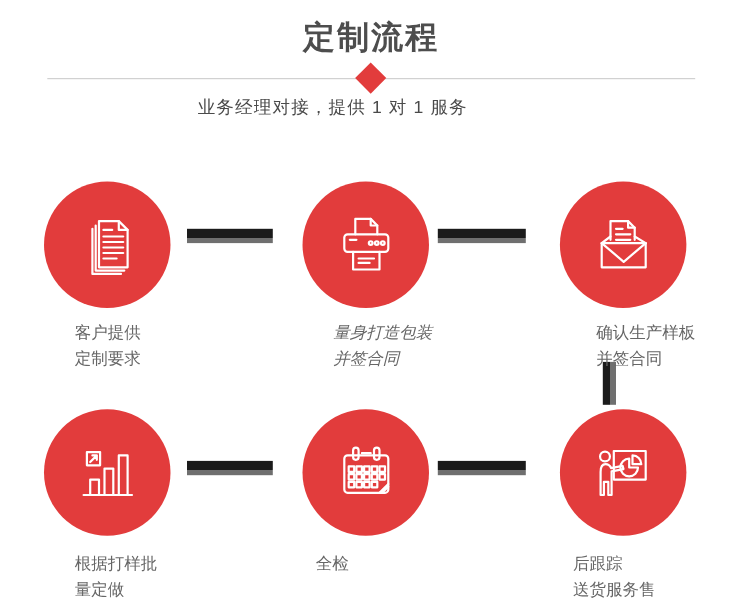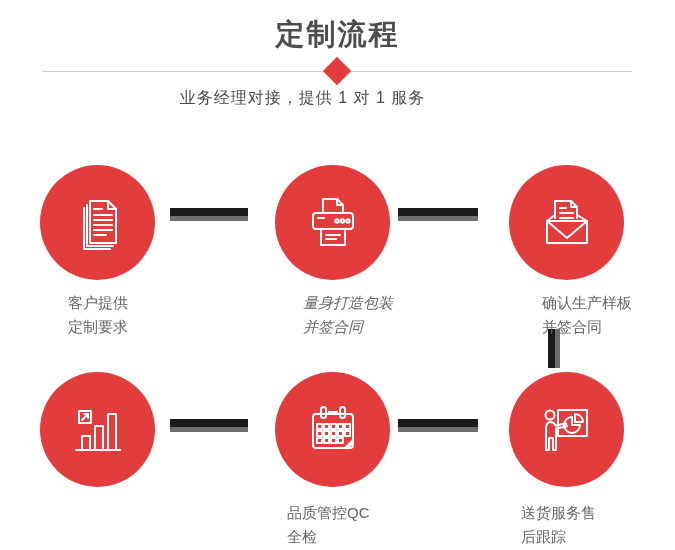--- a/index.html
+++ b/index.html
@@ -132,20 +132,24 @@
       <svg width="64" height="64" viewBox="0 0 64 64" fill="none" stroke="#fff" stroke-width="2" stroke-linecap="round" stroke-linejoin="round">
         <line x1="10" y1="52" x2="54" y2="52"></line>
         <rect x="16" y="38" width="8" height="14"></rect>
         <rect x="29" y="28" width="8" height="24"></rect>
         <rect x="42" y="16" width="8" height="36"></rect>
         <rect x="13" y="13" width="12" height="12"></rect>
         <path d="M16 22 L22 16 M18 16 H22 V20"></path>
       </svg>
     </div>
   </div>
+  <div class="caption cap-r2c1">
+    <div>根据打样批</div>
+    <div>量定做</div>
+  </div>
 
   <div class="step pos-r2c2">
     <div class="circle">
       <svg width="64" height="64" viewBox="0 0 64 64" fill="none" stroke="#fff" stroke-width="2" stroke-linecap="round" stroke-linejoin="round">
         <rect x="12" y="16" width="40" height="34" rx="3"></rect>
         <rect x="20" y="9" width="5" height="11" rx="2.5"></rect>
         <rect x="39" y="9" width="5" height="11" rx="2.5"></rect>
         <line x1="28" y1="14" x2="36" y2="14"></line>
         <rect x="16" y="26" width="5" height="5"></rect>
           <rect x="23" y="26" width="5" height="5"></rect>
@@ -159,33 +163,32 @@
           <rect x="44" y="33" width="5" height="5"></rect>
         <rect x="16" y="40" width="5" height="5"></rect>
           <rect x="23" y="40" width="5" height="5"></rect>
           <rect x="30" y="40" width="5" height="5"></rect>
           <rect x="37" y="40" width="5" height="5"></rect>
         <path d="M44 50 L52 42 M46.5 50 L52 44.5"></path>
       </svg>
     </div>
   </div>
   <div class="caption cap-r2c2">
-    <div>品质管控QC</div>
     <div>全检</div>
   </div>
 
   <div class="step pos-r2c3">
     <div class="circle">
       <svg width="64" height="64" viewBox="0 0 64 64" fill="none" stroke="#fff" stroke-width="2" stroke-linecap="round" stroke-linejoin="round">
         <rect x="23" y="12" width="29" height="26"></rect>
         <path d="M37 19 A8 8 0 1 0 45 27 L37 27 Z"></path>
         <path d="M40 16 A8 8 0 0 1 48 24 L40 24 Z"></path>
         <circle cx="15" cy="17" r="4.5"></circle>
         <path d="M11 52 L11 31 Q11 24 15.5 24 Q19 24 20.5 27.5 L31 25.5 L31.8 28.5 L21 30.5 L21 52 L18 52 L18 40 L14 40 L14 52 Z"></path>
       </svg>
     </div>
   </div>
   <div class="caption cap-r2c3">
+    <div>后跟踪</div>
     <div>送货服务售</div>
-    <div>后跟踪</div>
   </div>
 
 </div>
 
 </body></html>

